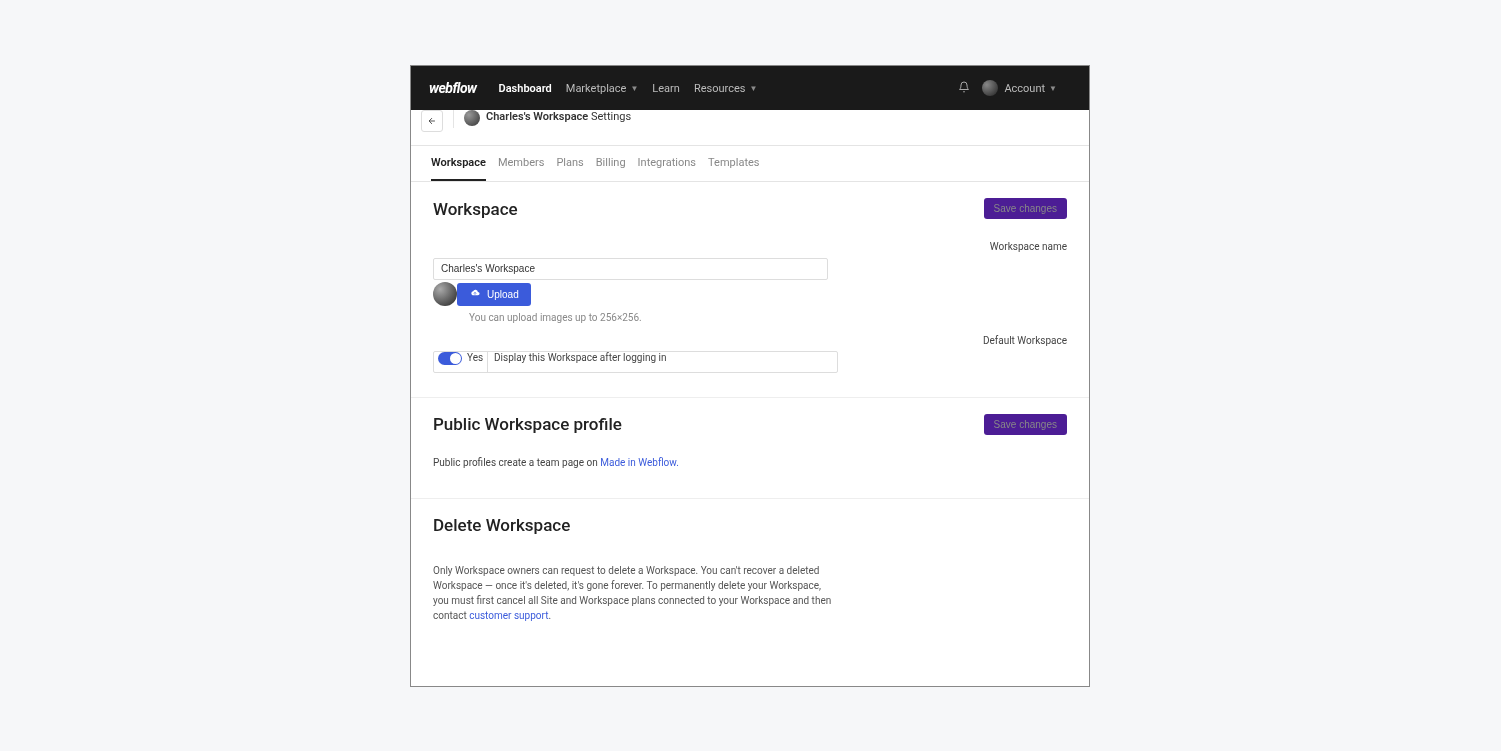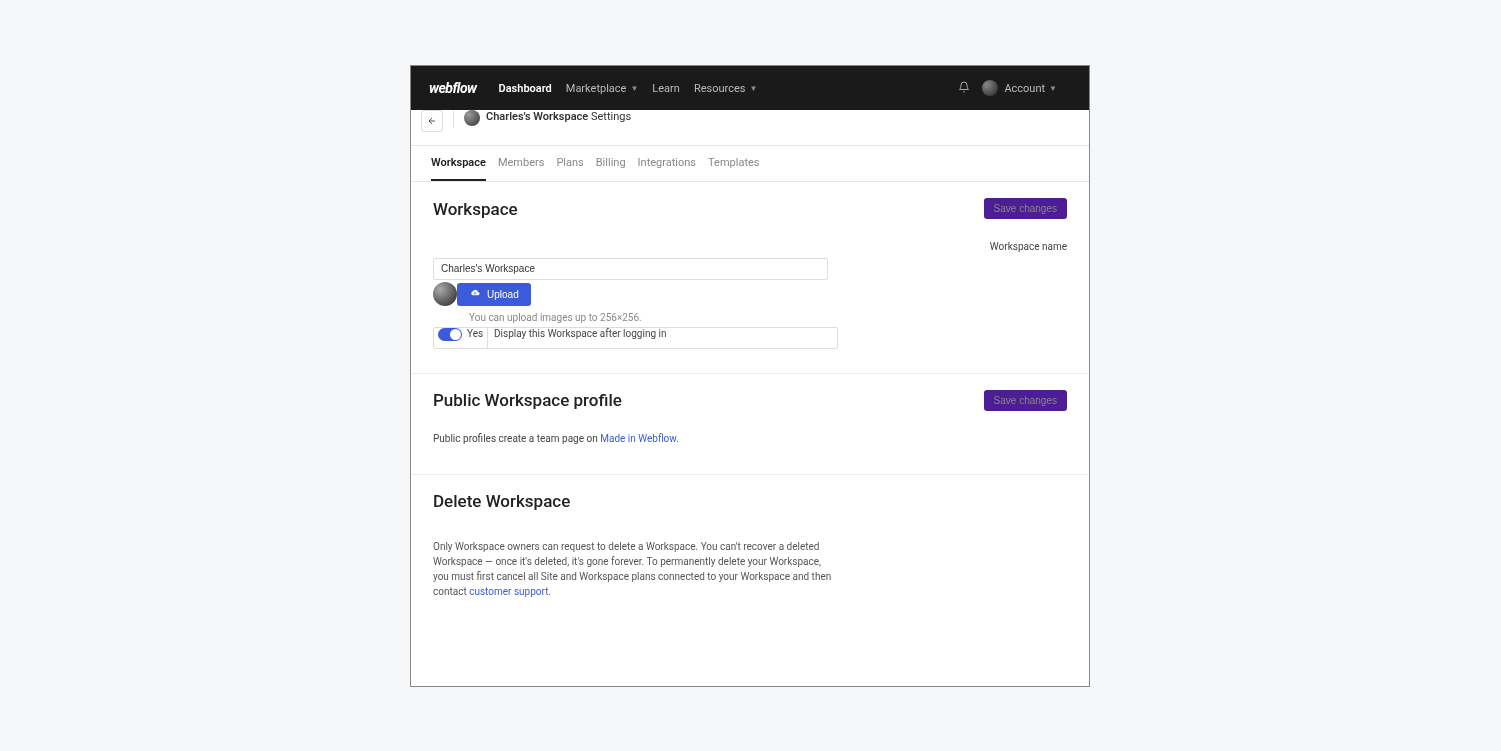--- a/index.html
+++ b/index.html
@@ -122,20 +122,21 @@
         <span class="avatar-med"></span>
         <button class="upload-btn">
           <svg width="12" height="10" viewBox="0 0 24 24" fill="#fff">
               <path d="M19 15a4 4 0 000-8 6 6 0 00-11.5-1.5A5 5 0 006 15h13z"></path>
               <path d="M12 8v6m-3-3l3-3 3 3" stroke="#3b5bdb" stroke-width="1.5" fill="none"></path>
             </svg>
           <span>Upload</span>
         </button>
       </div>
       <div class="hint">You can upload images up to 256×256.</div>
+      <label class="field-label" style="margin-top:12px;">Default Workspace</label>
       <div class="toggle-row">
         <span class="toggle on">
             <span class="knob"></span>
           </span>
         <span class="toggle-state">Yes</span>
         <span class="toggle-sep"></span>
         <span>Display this Workspace after logging in</span>
       </div>
     </div>
 

